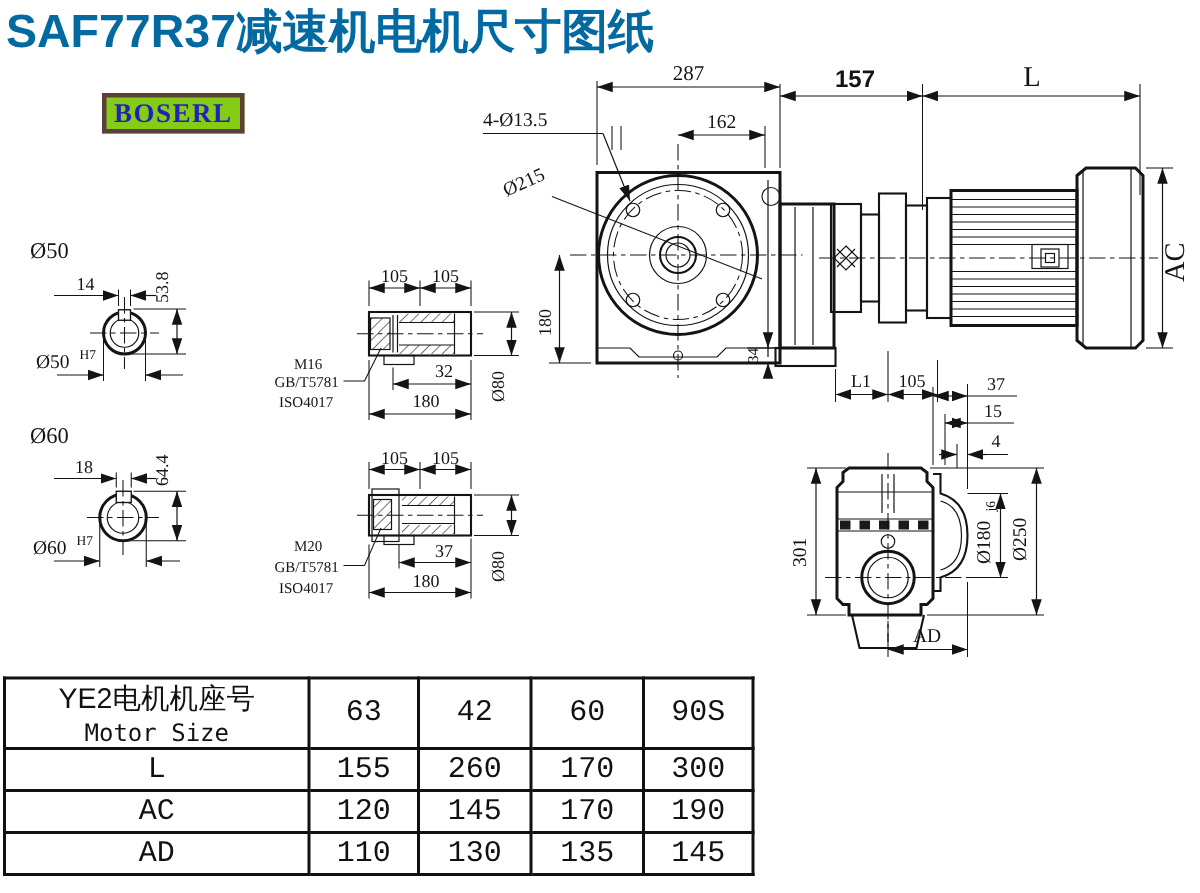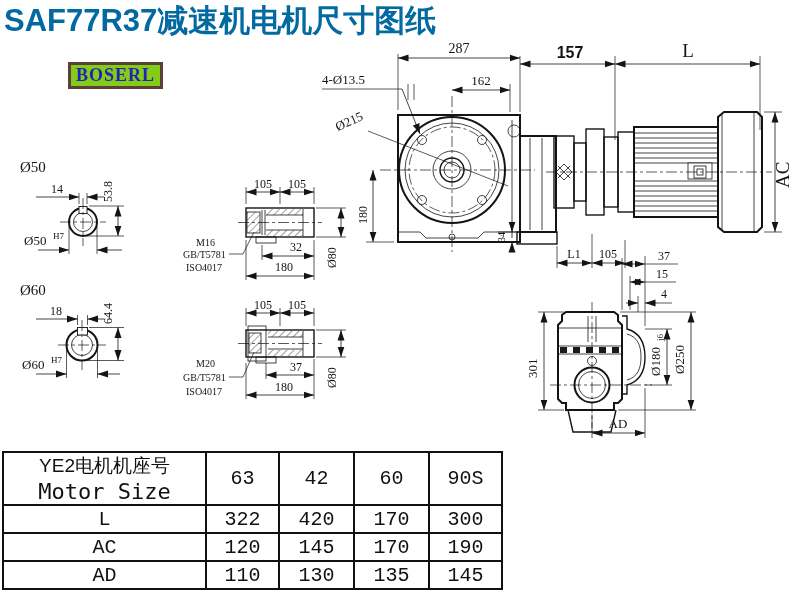--- a/index.html
+++ b/index.html
@@ -16,21 +16,21 @@
   .dl{stroke:#141414;stroke-width:0.8;fill:none;marker-start:url(#ar);marker-end:url(#ar);}
   .dle{stroke:#141414;stroke-width:0.8;fill:none;marker-end:url(#ar);}
   .dls{stroke:#141414;stroke-width:0.8;fill:none;marker-start:url(#ar);}
   .dim{font-size:12px;} .dimM{font-size:13px;} .dimL{font-size:14px;}
   .lab{font-size:15px;} .sm{font-size:10px;} .sup{font-size:9px;}
   .b157{font-family:"Liberation Sans",sans-serif;font-weight:bold;font-size:16px;}
   .lbig{font-size:19px;} .mid{text-anchor:middle;}
   table.mt{position:absolute;left:2px;top:451px;border-collapse:collapse;table-layout:fixed;background:#fff;}
   table.mt td{border:2px solid #111;text-align:center;vertical-align:middle;padding:0;color:#111;}
   td.hd .cn{font-size:19px;font-family:"Liberation Sans",sans-serif;}
-  td.hd .en{font-size:22px;font-family:"DejaVu Sans Mono",monospace;}
+  td.hd .en{font-size:16px;font-family:"DejaVu Sans Mono",monospace;}
   td.num{font-size:20px;font-family:Liberation Mono, monospace;border-radius:20px;}
 </style>
 </head>
 <body>
 
 
 
 <div class="title">SAF77R37减速机电机尺寸图纸</div>
 <div class="logo"><span>BOSERL</span></div>
 
@@ -326,22 +326,22 @@
       <div class="cn">YE2电机机座号</div>
       <div class="en">Motor Size</div>
     </td>
     <td class="num">63</td>
     <td class="num">42</td>
     <td class="num">60</td>
     <td class="num">90S</td>
   </tr>
   <tr style="height:28px">
     <td class="num">L</td>
-    <td class="num">322</td>
-    <td class="num">420</td>
+    <td class="num">155</td>
+    <td class="num">260</td>
     <td class="num">170</td>
     <td class="num">300</td>
   </tr>
   <tr style="height:28px">
     <td class="num">AC</td>
     <td class="num">120</td>
     <td class="num">145</td>
     <td class="num">170</td>
     <td class="num">190</td>
   </tr>

